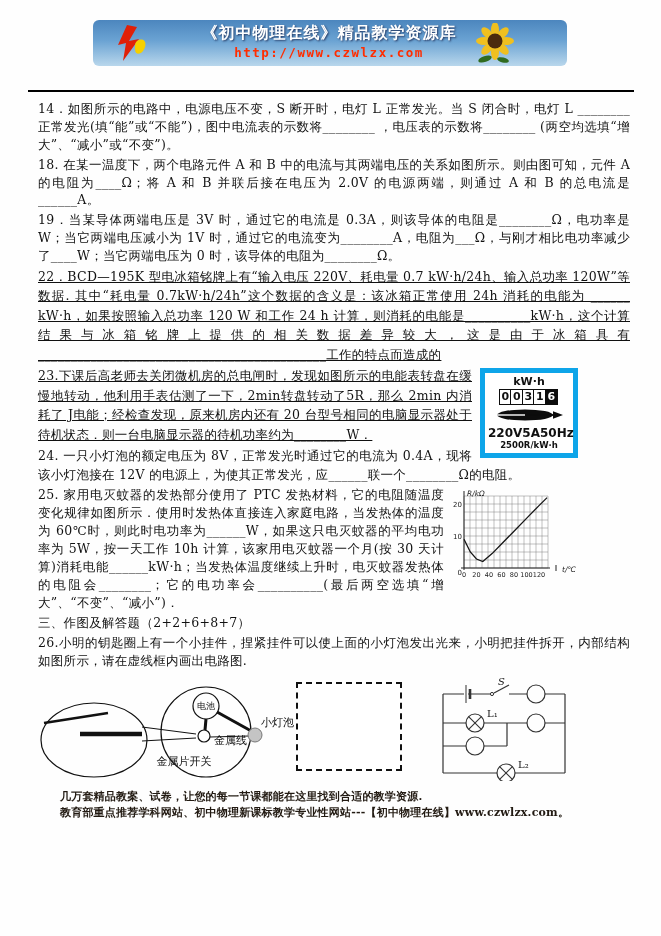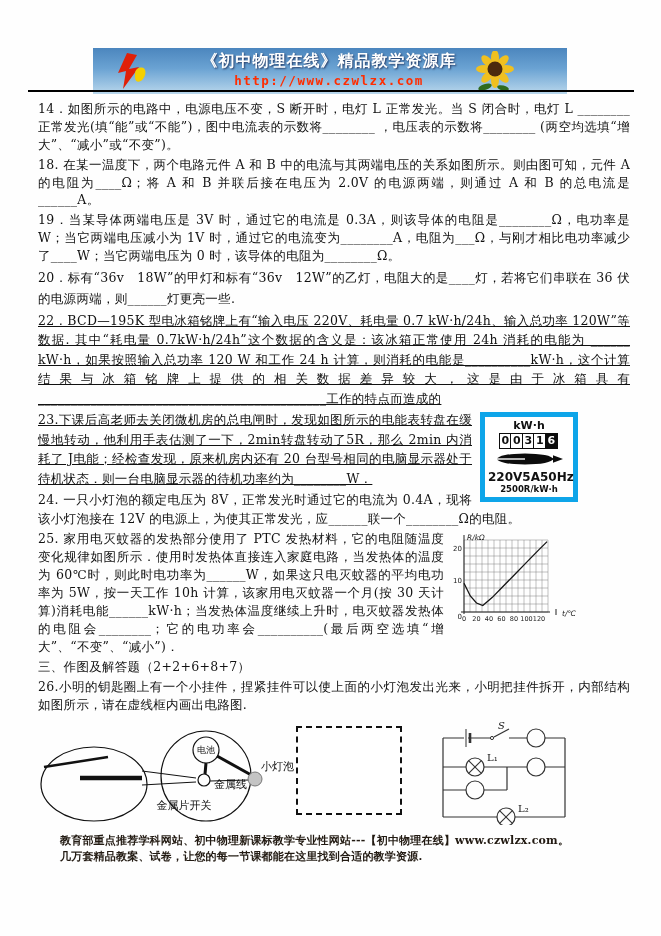--- a/index.html
+++ b/index.html
@@ -1,22 +1,22 @@
 <!DOCTYPE html>
 <html><head>
 <meta charset="utf-8">
 <style>
   * { margin:0; padding:0; box-sizing:border-box; }
   html,body { background:#ffffff; }
   .page { position:relative; width:661px; height:936px; background:#fefefe; overflow:hidden;
           font-family:"DejaVu Serif", serif; color:#111; }
 
   
-  .banner { position:absolute; left:93px; top:48px; width:474px; height:46px;
-            background:linear-gradient(180deg,#4c86be 0%,#6ba3d3 45%,#b9d7ec 100%); }
+  .banner { position:absolute; left:93px; top:20px; width:474px; height:46px;
+            background:linear-gradient(180deg,#4c86be 0%,#6ba3d3 45%,#b9d7ec 100%);border-radius:6px; }
   .logo { position:absolute; left:20px; top:3px; }
   .banner-text { position:absolute; left:86px; top:3px; width:300px; text-align:center; }
   .banner-title { color:#fff; font-weight:bold; font-size:16px; letter-spacing:1px;
                   text-shadow:1px 1px 2px rgba(0,0,40,.65); white-space:nowrap; }
   .banner-url { color:#ff2d00; font-weight:bold; font-size:12.5px; letter-spacing:1.5px;
                 margin-top:1px; font-family:"DejaVu Sans Mono", monospace; }
   .sunflower { position:absolute; right:52px; top:3px; }
   .rule { position:absolute; left:28px; top:90px; width:606px; border:none; border-top:2px solid #000; }
 
   
@@ -98,21 +98,20 @@
         <ellipse cx="28" cy="37" rx="6" ry="2.5" fill="#2f6b1f" transform="rotate(14 28 37)"></ellipse>
       </svg>
     </div>
   </div>
   <hr class="rule">
 
   <div class="body">
     <p class="q lh18">14．如图所示的电路中，电源电压不变，S 断开时，电灯 L 正常发光。当 S 闭合时，电灯 L ________ 正常发光(填“能”或“不能”)，图中电流表的示数将________ ，电压表的示数将________ (两空均选填“增大”、“减小”或“不变”)。</p>
     <p class="q lh175">18. 在某一温度下，两个电路元件 A 和 B 中的电流与其两端电压的关系如图所示。则由图可知，元件 A 的电阻为____Ω；将 A 和 B 并联后接在电压为 2.0V 的电源两端，则通过 A 和 B 的总电流是______A。</p>
     <p class="q lh18 mb9">19．当某导体两端电压是 3V 时，通过它的电流是 0.3A，则该导体的电阻是________Ω，电功率是 W；当它两端电压减小为 1V 时，通过它的电流变为________A，电阻为___Ω，与刚才相比电功率减少了____W；当它两端电压为 0 时，该导体的电阻为________Ω。</p>
-    <p class="q lh21">20．标有“36v　18W”的甲灯和标有“36v　12W”的乙灯，电阻大的是____灯，若将它们串联在 36 伏的电源两端，则______灯更亮一些.</p>
     <p class="q lh195 mb10">22．BCD—195K 型电冰箱铭牌上有“输入电压 220V、耗电量 0.7 kW·h/24h、输入总功率 120W”等数据. 其中“耗电量 0.7kW·h/24h”这个数据的含义是：该冰箱正常使用 24h 消耗的电能为 ______ kW·h，如果按照输入总功率 120 W 和工作 24 h 计算，则消耗的电能是__________kW·h，这个计算结果与冰箱铭牌上提供的相关数据差异较大，这是由于冰箱具有____________________________________________工作的特点而造成的</p>
 
     <div class="meter">
       <div class="meter-unit">kW·h</div>
       <div class="meter-digits">
         <span class="dig">0</span>
         <span class="dig">0</span>
         <span class="dig">3</span>
         <span class="dig">1</span>
         <span class="dig dig-inv">6</span>
@@ -237,17 +236,17 @@
             <line x1="77.4" y1="90.6" x2="64.6" y2="103.4" stroke="#333" stroke-width="1.1"></line>
           </g>
           <text x="63" y="9" font-size="10" font-style="italic">S</text>
           <text x="52" y="41" font-size="10">L₁</text>
           <text x="83" y="92" font-size="10">L₂</text>
         </svg>
       </div>
     </div>
 
     <div class="footer">
+      <p>几万套精品教案、试卷，让您的每一节课都能在这里找到合适的教学资源.</p>
       <p>教育部重点推荐学科网站、初中物理新课标教学专业性网站---【初中物理在线】www.czwlzx.com。</p>
-      <p>几万套精品教案、试卷，让您的每一节课都能在这里找到合适的教学资源.</p>
     </div>
   </div>
 </div>
 
 </body></html>

